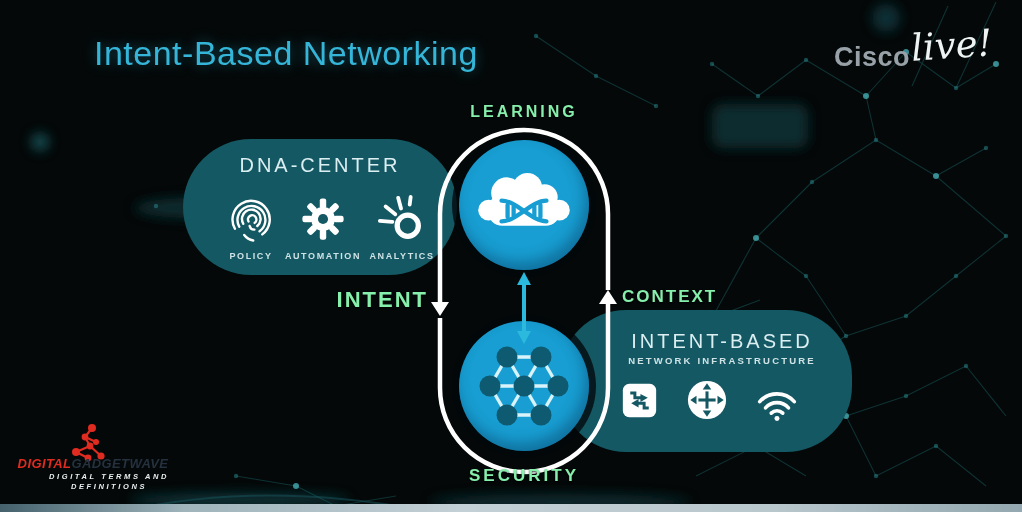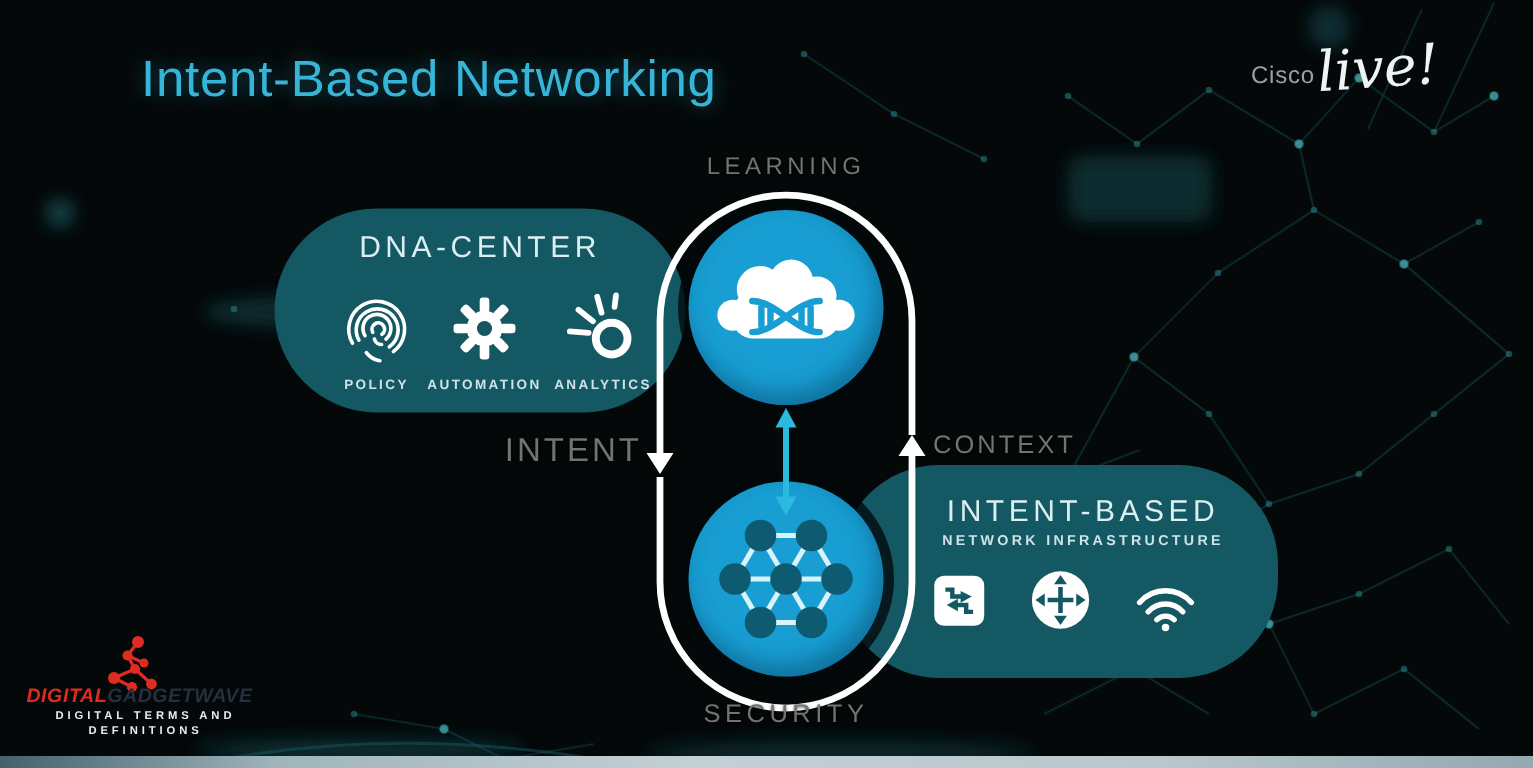--- a/index.html
+++ b/index.html
@@ -14,35 +14,35 @@
   .layer{position:absolute;left:0;top:0;width:1022px;height:512px;pointer-events:none;}
   .plexus{z-index:0;}
   .loops{z-index:4;}
 
   .page-title{
     position:absolute;left:94px;top:34px;z-index:5;
     font-size:34px;font-weight:400;letter-spacing:.5px;color:var(--accent);
     text-shadow:0 0 14px rgba(53,182,217,.45);
   }
   .cisco-logo{position:absolute;left:834px;top:28px;z-index:5;display:flex;align-items:flex-start;}
-  .cisco-word{font-size:16px;font-weight:normal;letter-spacing:.5px;color:#98a1a8;margin-top:14px;}
+  .cisco-word{font-size:27px;font-weight:bold;letter-spacing:.5px;color:#98a1a8;margin-top:14px;}
   .live-word{font-family:"DejaVu Serif", serif;font-style:italic;font-size:37px;line-height:36px;
     color:#eef3f4;margin-left:1px;transform:rotate(-4deg);}
 
   .pill{position:absolute;background:var(--pill);z-index:2;}
   .dna-pill{left:183px;top:139px;width:274px;height:136px;border-radius:68px;}
   .intent-pill{left:560px;top:310px;width:292px;height:142px;border-radius:66px;}
 
   .circle{position:absolute;width:130px;height:130px;border-radius:50%;background:var(--circle);
     box-shadow:0 0 0 7px rgba(2,8,10,.78), inset -4px -8px 14px rgba(6,60,95,.45);z-index:3;
     display:flex;align-items:center;justify-content:center;}
   .learning-circle{left:459px;top:140px;}
   .security-circle{left:459px;top:321px;}
 
-  .diagram-label{position:absolute;z-index:5;color:#737373;font-weight:normal;letter-spacing:3px;
+  .diagram-label{position:absolute;z-index:5;color:#86efac;font-weight:bold;letter-spacing:3px;
     font-size:16px;text-align:center;text-shadow:0 1px 2px rgba(0,0,0,.8);}
   .learning-label{left:424px;top:103px;width:200px;}
   .security-label{left:424px;top:466px;width:200px;font-size:17px;}
   .intent-label{left:318px;top:287px;width:110px;text-align:right;font-size:22px;letter-spacing:2px;}
   .context-label{left:622px;top:287px;width:150px;text-align:left;font-size:17px;letter-spacing:2px;}
 
   .dna-title{position:absolute;left:0;right:0;top:15px;text-align:center;color:#dbeef1;
     font-size:20px;letter-spacing:3px;font-weight:500;}
   .dna-item{position:absolute;top:42px;height:80px;display:flex;flex-direction:column;
     align-items:center;justify-content:flex-end;}
@@ -60,22 +60,22 @@
   .ib-switch{left:61px;top:72px;}
   .ib-router{left:126px;top:69px;}
   .ib-wifi{left:194px;top:77px;}
 
   .watermark{position:absolute;left:8px;top:418px;width:170px;z-index:6;}
   .wm-logo{position:absolute;left:44px;top:2px;}
   .wm-brand{position:absolute;left:0;top:38px;width:170px;text-align:center;
     font-size:13px;font-weight:bold;letter-spacing:.4px;font-style:italic;}
   .wm-brand .red{color:var(--red);}
   .wm-brand .gray{color:#25313f;}
-  .wm-tagline{position:absolute;left:4px;width:170px;text-align:center;color:#e8eef0;
-    font-size:7.5px;letter-spacing:2.6px;font-weight:bold;}
+  .wm-tagline{position:absolute;left:16px;width:170px;text-align:center;color:#e8eef0;
+    font-size:7.5px;letter-spacing:2.6px;font-weight:bold;font-style:italic;}
   .wm-line1{top:54px;} .wm-line2{top:64px;}
 
   .bottom-strip{position:absolute;left:0;top:504px;width:1022px;height:8px;z-index:6;
     background:linear-gradient(90deg,#44616c 0%,#9fb4bb 18%,#c3d0d5 45%,#b9c8cd 75%,#93a8b0 100%);}
 </style>
 </head>
 <body>
 
 <div class="stage" style="--accent: #35b6d9; --pill: #135863; --circle: #189ed2; --cyan: #2bb9de; --red: #e02b20;">
 

